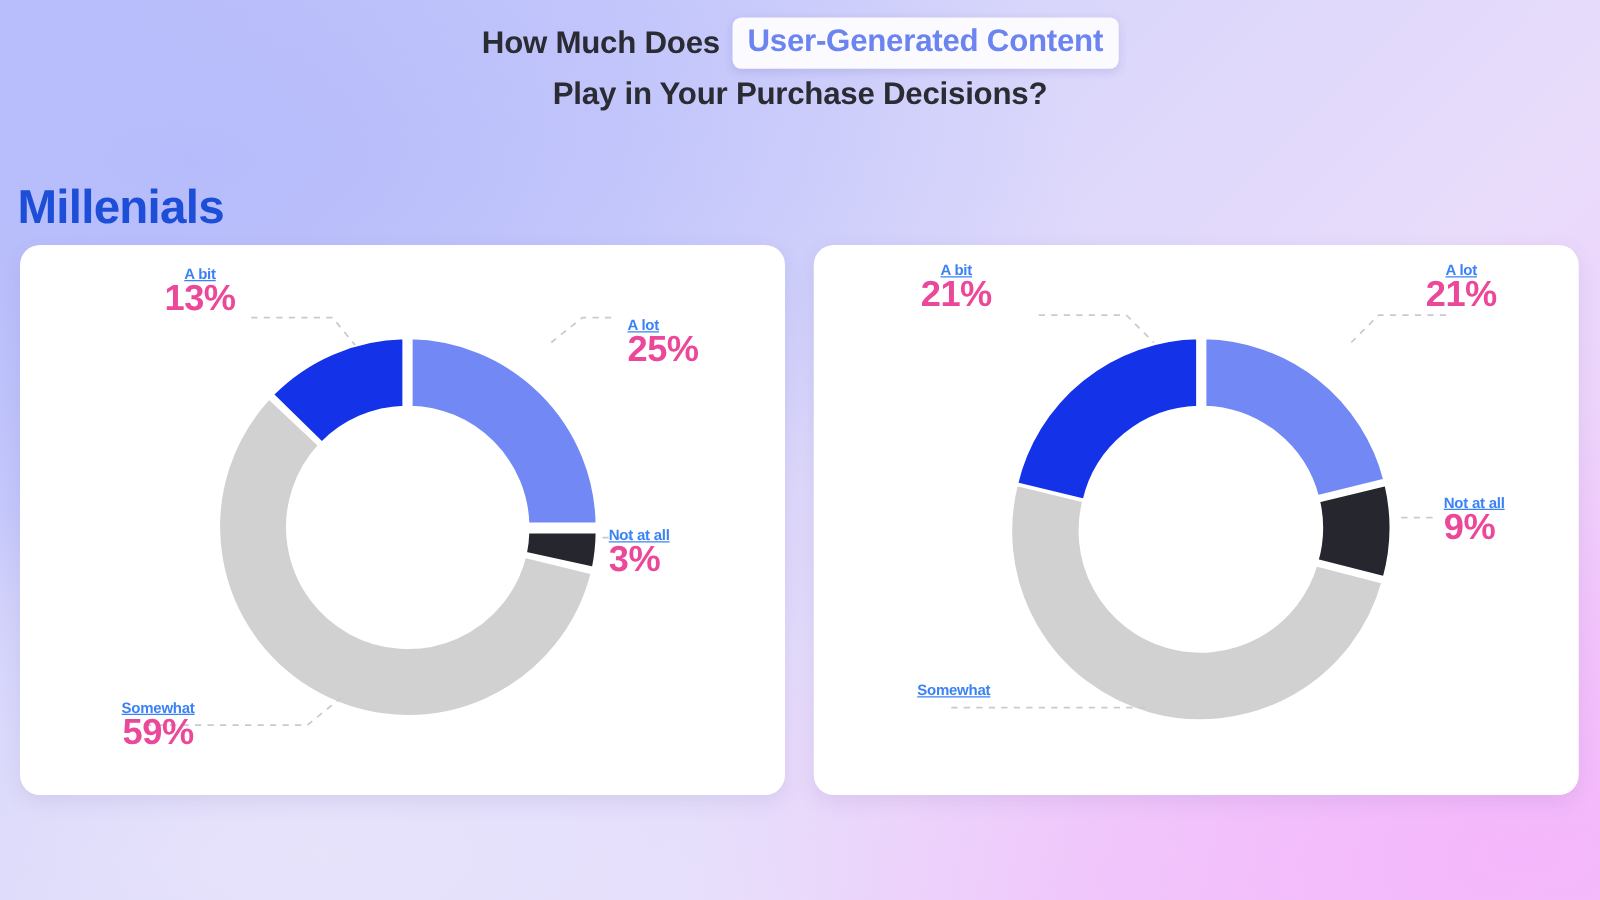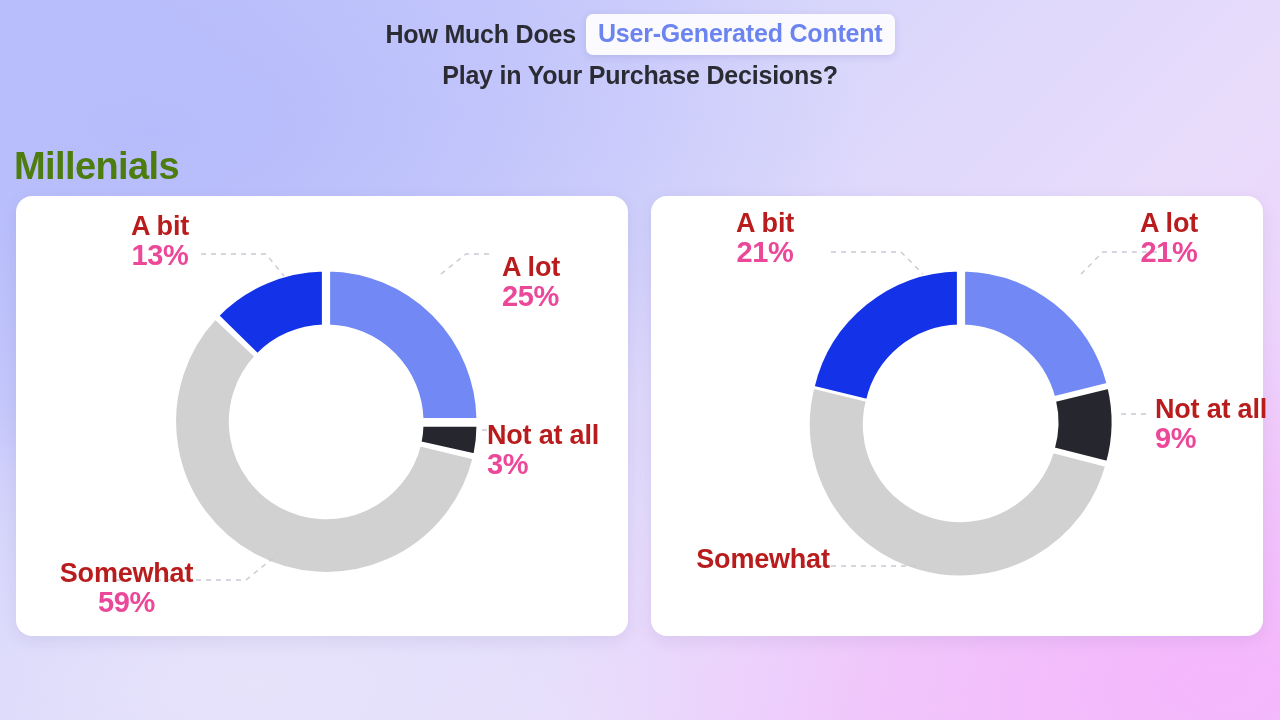--- a/index.html
+++ b/index.html
@@ -64,21 +64,21 @@
     box-shadow: 0 5px 16px rgba(80, 70, 140, 0.10);
   }
   .panel.left  { left: 16px;  top: 196px; width: 612px; height: 440px; }
   .panel.right { left: 651px; top: 196px; width: 612px; height: 440px; }
 
   .group-heading {
     position: absolute;
     top: 142px;
     font-size: 38px;
     font-weight: bold;
-    color: #4d7c0f;
+    color: #1d4ed8;
     letter-spacing: -0.6px;
     line-height: 48px;
   }
   .group-heading.left  { left: 14px; }
   .group-heading.right { left: 649px; }
 
   
   .donut-wrap {
     position: absolute;
     top: 36px;
@@ -95,25 +95,26 @@
   .donut-wrap.left .donut-svg  { margin-left: 4px; }
   .donut-wrap.right .donut-svg { margin-left: 4px; }
 
   
   .callout {
     position: absolute;
     line-height: 1.02;
     white-space: nowrap;
   }
   .callout .cat {
-    font-size: 27px;
-    font-weight: bold;
-    color: #b91c1c;
+    font-size: 12px;
+    font-weight: bold;
+    color: #3b82f6;
     display: block;
     letter-spacing: -0.2px;
+    text-decoration: underline;
   }
   .callout .pct {
     font-size: 29px;
     font-weight: bold;
     color: #ec4899;
     display: block;
     margin-top: 0;
     letter-spacing: -0.4px;
   }
   .callout.align-left  { text-align: left; }

